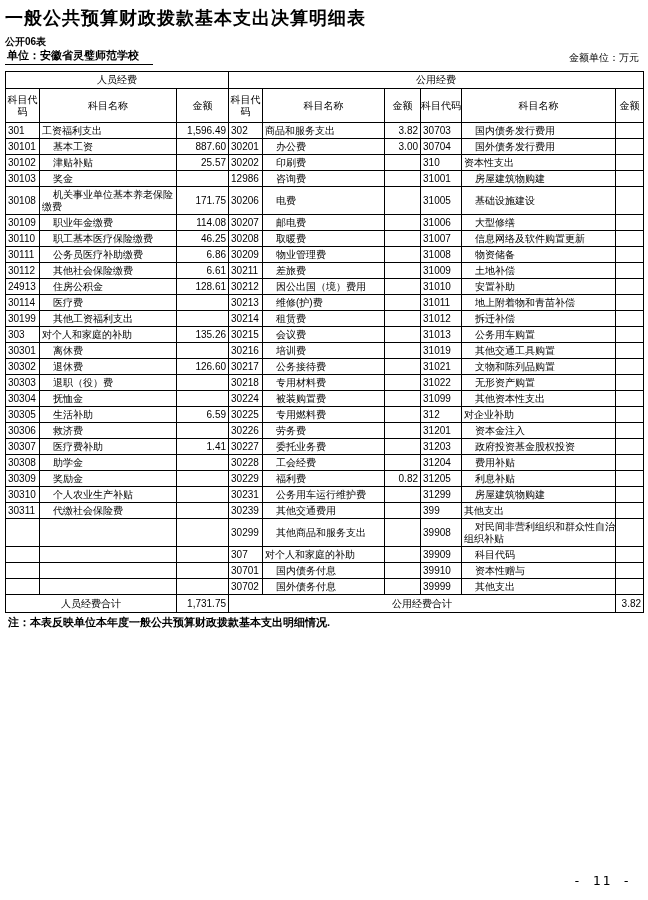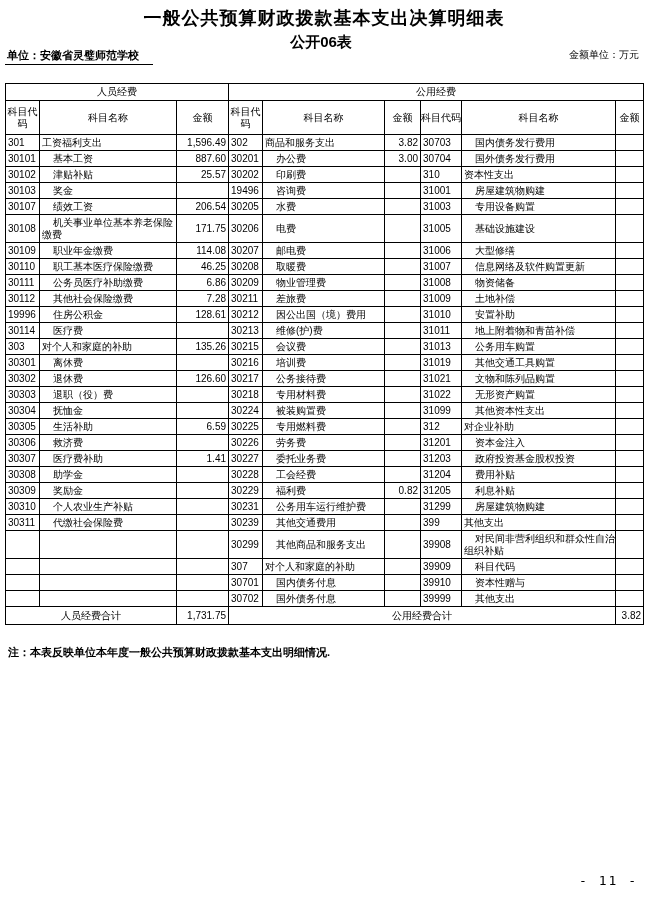--- a/index.html
+++ b/index.html
@@ -3,43 +3,43 @@
 <meta charset="utf-8">
 <style>
   html,body{margin:0;padding:0;background:#fff;}
   body{
     width:648px;height:900px;position:relative;
     font-family:"Liberation Sans",sans-serif;color:#000;
     -webkit-font-smoothing:none;
   }
   .page{position:relative;width:648px;height:900px;box-sizing:border-box;padding:7px 5px 0 5px;}
   .doc-title{
-    text-align:center;font-size:18px;font-weight:bold;letter-spacing:1px;
+    text-align:left;font-size:18px;font-weight:bold;letter-spacing:1px;
     line-height:22px;margin-bottom:6px;
   }
-  .sheet-label{text-align:center;font-size:15px;font-weight:bold;padding-right:6px;height:13px;line-height:13px;}
-  .unit-row{display:flex;justify-content:space-between;align-items:flex-start;height:17px;margin-bottom:18px;}
+  .sheet-label{text-align:left;font-size:10px;font-weight:bold;padding-right:6px;height:13px;line-height:13px;}
+  .unit-row{display:flex;justify-content:space-between;align-items:flex-end;height:17px;margin-bottom:6px;}
   .unit{font-size:11px;font-weight:bold;border-bottom:1px solid #000;padding:0 14px 1px 2px;}
   .amount-unit{font-size:10px;font-weight:normal;padding-right:4px;}
   table{border-collapse:collapse;width:638px;table-layout:fixed;}
   th,td{border:1px solid #000;font-size:10px;font-weight:normal;overflow:hidden;
         padding:0;vertical-align:middle;line-height:12px;}
   thead th.group{height:16px;text-align:center;}
   thead th.colhead{height:33px;text-align:center;line-height:12px;}
   tbody td{height:15px;}
   tbody tr.tall td{height:27px;}
   td.code{text-align:left;padding-left:2px;}
   td.name{text-align:left;padding-left:2px;text-indent:11px;}
   td.name.toplevel{text-indent:0;}
   td.amt{text-align:right;padding-right:2px;}
   tfoot td{height:17px;}
   td.total-label{text-align:center;}
-  .note{font-size:11px;font-weight:bold;margin-top:20px;padding-left:3px;}
+  .note{font-size:11px;font-weight:bold;margin-top:2px;padding-left:3px;}
   .page-number{
-    position:absolute;right:10px;bottom:12px;
+    position:absolute;right:16px;bottom:12px;
     font-family:"DejaVu Sans Mono",monospace;font-size:13px;letter-spacing:2px;
   }
 </style>
 </head>
 <body>
 
 <div class="page">
 
   <div class="doc-title">一般公共预算财政拨款基本支出决算明细表</div>
 
@@ -110,36 +110,25 @@
           <td class="name">印刷费</td>
           <td class="amt"></td>
           <td class="code">310</td>
           <td class="name toplevel">资本性支出</td>
           <td class="amt"></td>
         </tr>
         <tr>
           <td class="code">30103</td>
           <td class="name">奖金</td>
           <td class="amt"></td>
-          <td class="code">19496</td>
+          <td class="code">12986</td>
           <td class="name">咨询费</td>
           <td class="amt"></td>
           <td class="code">31001</td>
           <td class="name">房屋建筑物购建</td>
-          <td class="amt"></td>
-        </tr>
-        <tr>
-          <td class="code">30107</td>
-          <td class="name">绩效工资</td>
-          <td class="amt">206.54</td>
-          <td class="code">30205</td>
-          <td class="name">水费</td>
-          <td class="amt"></td>
-          <td class="code">31003</td>
-          <td class="name">专用设备购置</td>
           <td class="amt"></td>
         </tr>
         <tr class="tall">
           <td class="code">30108</td>
           <td class="name">机关事业单位基本养老保险缴费</td>
           <td class="amt">171.75</td>
           <td class="code">30206</td>
           <td class="name">电费</td>
           <td class="amt"></td>
           <td class="code">31005</td>
@@ -175,48 +164,59 @@
           <td class="code">30209</td>
           <td class="name">物业管理费</td>
           <td class="amt"></td>
           <td class="code">31008</td>
           <td class="name">物资储备</td>
           <td class="amt"></td>
         </tr>
         <tr>
           <td class="code">30112</td>
           <td class="name">其他社会保险缴费</td>
-          <td class="amt">7.28</td>
+          <td class="amt">6.61</td>
           <td class="code">30211</td>
           <td class="name">差旅费</td>
           <td class="amt"></td>
           <td class="code">31009</td>
           <td class="name">土地补偿</td>
           <td class="amt"></td>
         </tr>
         <tr>
-          <td class="code">19996</td>
+          <td class="code">24913</td>
           <td class="name">住房公积金</td>
           <td class="amt">128.61</td>
           <td class="code">30212</td>
           <td class="name">因公出国（境）费用</td>
           <td class="amt"></td>
           <td class="code">31010</td>
           <td class="name">安置补助</td>
           <td class="amt"></td>
         </tr>
         <tr>
           <td class="code">30114</td>
           <td class="name">医疗费</td>
           <td class="amt"></td>
           <td class="code">30213</td>
           <td class="name">维修(护)费</td>
           <td class="amt"></td>
           <td class="code">31011</td>
           <td class="name">地上附着物和青苗补偿</td>
+          <td class="amt"></td>
+        </tr>
+        <tr>
+          <td class="code">30199</td>
+          <td class="name">其他工资福利支出</td>
+          <td class="amt"></td>
+          <td class="code">30214</td>
+          <td class="name">租赁费</td>
+          <td class="amt"></td>
+          <td class="code">31012</td>
+          <td class="name">拆迁补偿</td>
           <td class="amt"></td>
         </tr>
         <tr>
           <td class="code">303</td>
           <td class="name toplevel">对个人和家庭的补助</td>
           <td class="amt">135.26</td>
           <td class="code">30215</td>
           <td class="name">会议费</td>
           <td class="amt"></td>
           <td class="code">31013</td>

